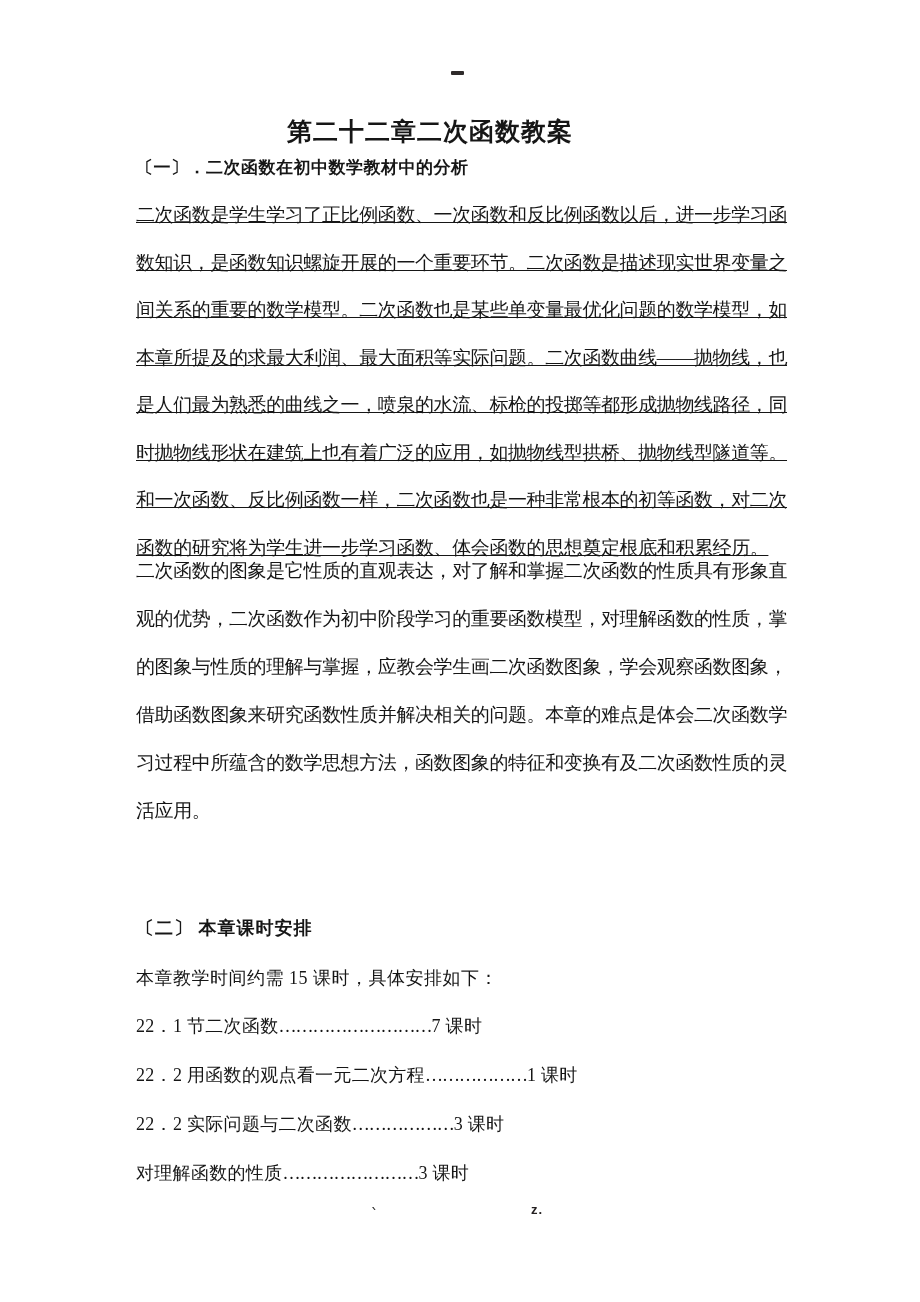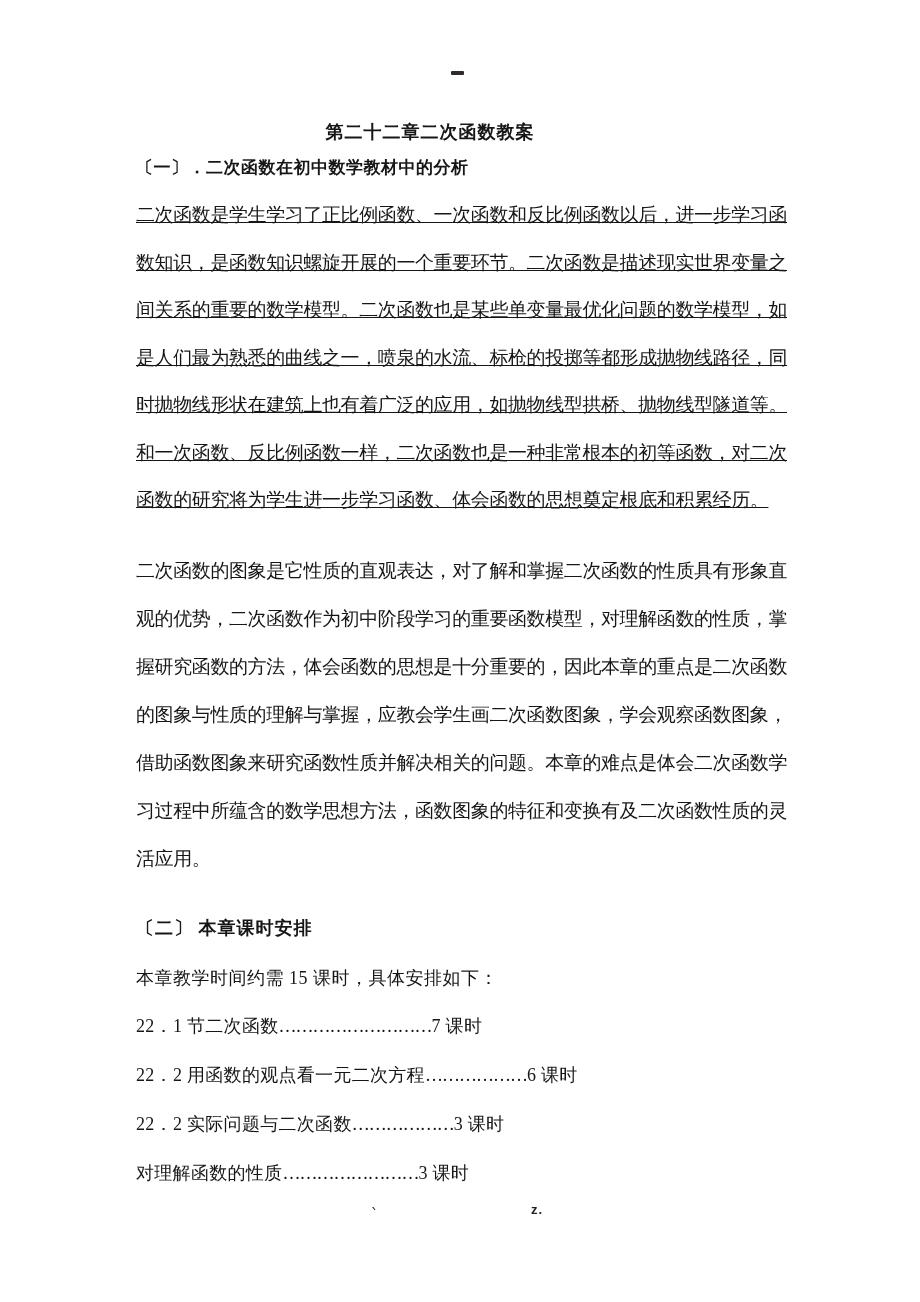--- a/index.html
+++ b/index.html
@@ -4,21 +4,21 @@
 <style>
   html,body{margin:0;padding:0;}
   body{
     width:920px;height:1302px;position:relative;background:#ffffff;
     font-family:"Liberation Serif","DejaVu Serif",serif;color:#161616;
     overflow:hidden;
   }
   .page{position:absolute;inset:0;background:#ffffff;}
   .title{
     position:absolute;left:136px;top:115px;width:588px;margin:0;
-    text-align:center;font-size:18px;line-height:34px;font-weight:bold;
+    text-align:center;font-size:25px;line-height:34px;font-weight:bold;
     letter-spacing:1px;white-space:nowrap;
   }
   .heading{
     position:absolute;left:136px;margin:0;font-weight:bold;white-space:nowrap;
   }
   .heading.sec1{top:156px;font-size:17px;line-height:24px;letter-spacing:0.5px;}
   .heading.sec2{top:915px;font-size:18px;line-height:26px;letter-spacing:1px;}
   .para{
     position:absolute;left:136px;width:660px;font-size:19px;
     letter-spacing:-0.4px;white-space:nowrap;
@@ -56,43 +56,43 @@
   <span class="stray-top"></span>
 
   <h1 class="title">第二十二章二次函数教案</h1>
 
   <h2 class="heading sec1">〔一〕．二次函数在初中数学教材中的分析</h2>
 
   <div class="para p1">
     <div class="line">二次函数是学生学习了正比例函数、一次函数和反比例函数以后，进一步学习函</div>
     <div class="line">数知识，是函数知识螺旋开展的一个重要环节。二次函数是描述现实世界变量之</div>
     <div class="line">间关系的重要的数学模型。二次函数也是某些单变量最优化问题的数学模型，如</div>
+    <div class="line">本章所提及的求最大利润、最大面积等实际问题。二次函数曲线——抛物线，也</div>
     <div class="line">是人们最为熟悉的曲线之一，喷泉的水流、标枪的投掷等都形成抛物线路径，同</div>
     <div class="line">时抛物线形状在建筑上也有着广泛的应用，如抛物线型拱桥、抛物线型隧道等。</div>
     <div class="line">和一次函数、反比例函数一样，二次函数也是一种非常根本的初等函数，对二次</div>
     <div class="line">函数的研究将为学生进一步学习函数、体会函数的思想奠定根底和积累经历。</div>
   </div>
 
   <div class="para p2">
     <div class="line">二次函数的图象是它性质的直观表达，对了解和掌握二次函数的性质具有形象直</div>
     <div class="line">观的优势，二次函数作为初中阶段学习的重要函数模型，对理解函数的性质，掌</div>
-    <div class="line">握研究函数的方法，体会函数的思想是十分重要的，因此本章的重点是二次函数</div>
     <div class="line">的图象与性质的理解与掌握，应教会学生画二次函数图象，学会观察函数图象，</div>
     <div class="line">借助函数图象来研究函数性质并解决相关的问题。本章的难点是体会二次函数学</div>
     <div class="line">习过程中所蕴含的数学思想方法，函数图象的特征和变换有及二次函数性质的灵</div>
     <div class="line">活应用。</div>
   </div>
 
   <h2 class="heading sec2">〔二〕 本章课时安排</h2>
 
   <div class="intro">本章教学时间约需 15 课时，具体安排如下：</div>
 
   <div class="schedule">
     <div class="line"><span>22．1 节二次函数</span><span class="leader">………………………</span><span>7 课时</span></div>
-    <div class="line"><span>22．2 用函数的观点看一元二次方程</span><span class="leader">………………</span><span>6 课时</span></div>
+    <div class="line"><span>22．2 用函数的观点看一元二次方程</span><span class="leader">………………</span><span>1 课时</span></div>
     <div class="line"><span>22．2 实际问题与二次函数</span><span class="leader">………………</span><span>3 课时</span></div>
     <div class="line"><span>对理解函数的性质</span><span class="leader">……………………</span><span>3 课时</span></div>
   </div>
 
   <span class="stray-bl">`</span>
   <span class="stray-br">z.</span>
 
 </div>
 
 </body></html>

